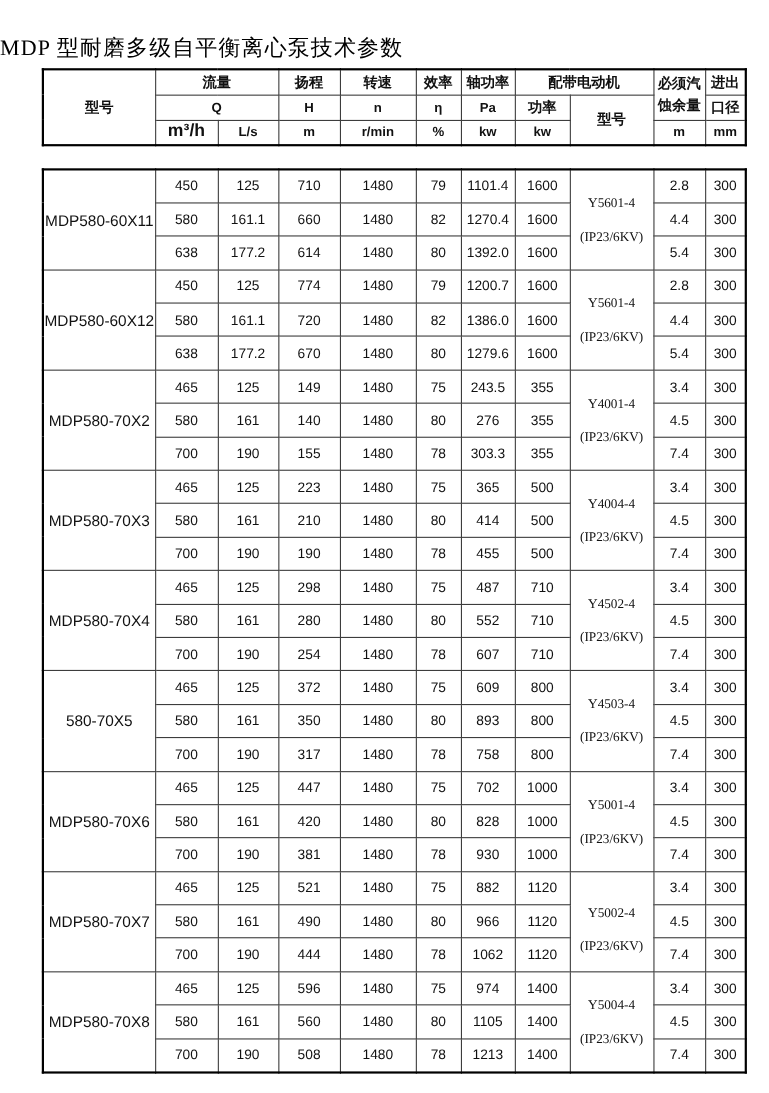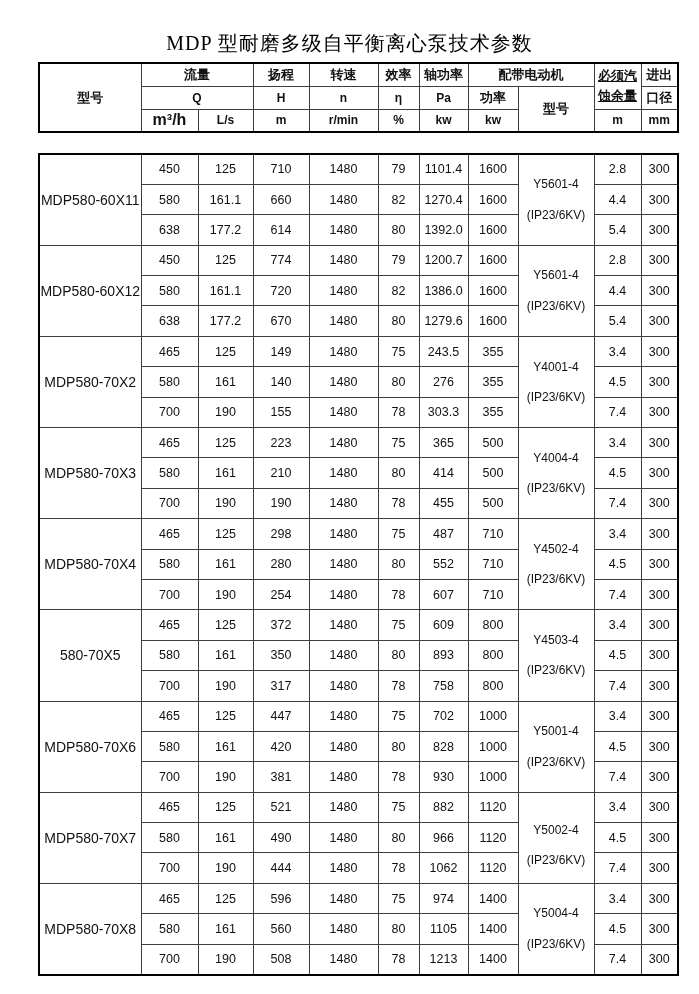--- a/index.html
+++ b/index.html
@@ -2,44 +2,44 @@
 <html><head>
 <meta charset="utf-8">
 <style>
   html,body { margin:0; padding:0; background:#e8e8e8; }
   .page {
     position:relative; width:699px; height:994px; margin:0 auto;
     background:#ffffff; font-family:"Liberation Sans", sans-serif; color:#111;
   }
   .title {
     position:absolute; top:30px; left:0; width:100%;
-    text-align:center; font-family:"Liberation Serif", serif;
+    font-family:"Liberation Serif", serif;
     font-size:20px; letter-spacing:1px; color:#000; white-space:nowrap;
   }
   table.spec {
     border-collapse:collapse; table-layout:fixed; width:639px;
     border:2px solid #000;
   }
   table.spec td {
     border:1px solid #3d3d3d; text-align:center; vertical-align:middle;
     padding:0; overflow:hidden;
   }
   .hdr { position:absolute; left:38px; top:62px; }
   .hdr tr { height:23px; }
   .dat { position:absolute; left:38px; top:153px; }
   .dat tr { height:30.4px; }
   .cn  { font-size:13px; font-weight:bold; line-height:1.35; }
   .lt  { font-size:12px; font-weight:bold; }
   .sup { font-size:16px; font-weight:bold; }
   .num { font-size:12.5px; }
   .model { font-size:14px; }
   .motor { vertical-align:top; font-size:12px; }
-  .motor .line { height:30.4px; line-height:30.4px; white-space:nowrap; }
+  .motor .line { height:30.4px; line-height:30.4px; white-space:nowrap;font-family:Liberation Serif, serif; }
   .motor.mid { padding-top:15px; }
-  .wrap2 { line-height:1.55;text-decoration:underline; }
+  .wrap2 { line-height:1.55; }
 </style>
 </head>
 <body>
 
 <div class="page">
 
   <div class="title">MDP 型耐磨多级自平衡离心泵技术参数</div>
 
   <table class="spec hdr">
     <colgroup>

